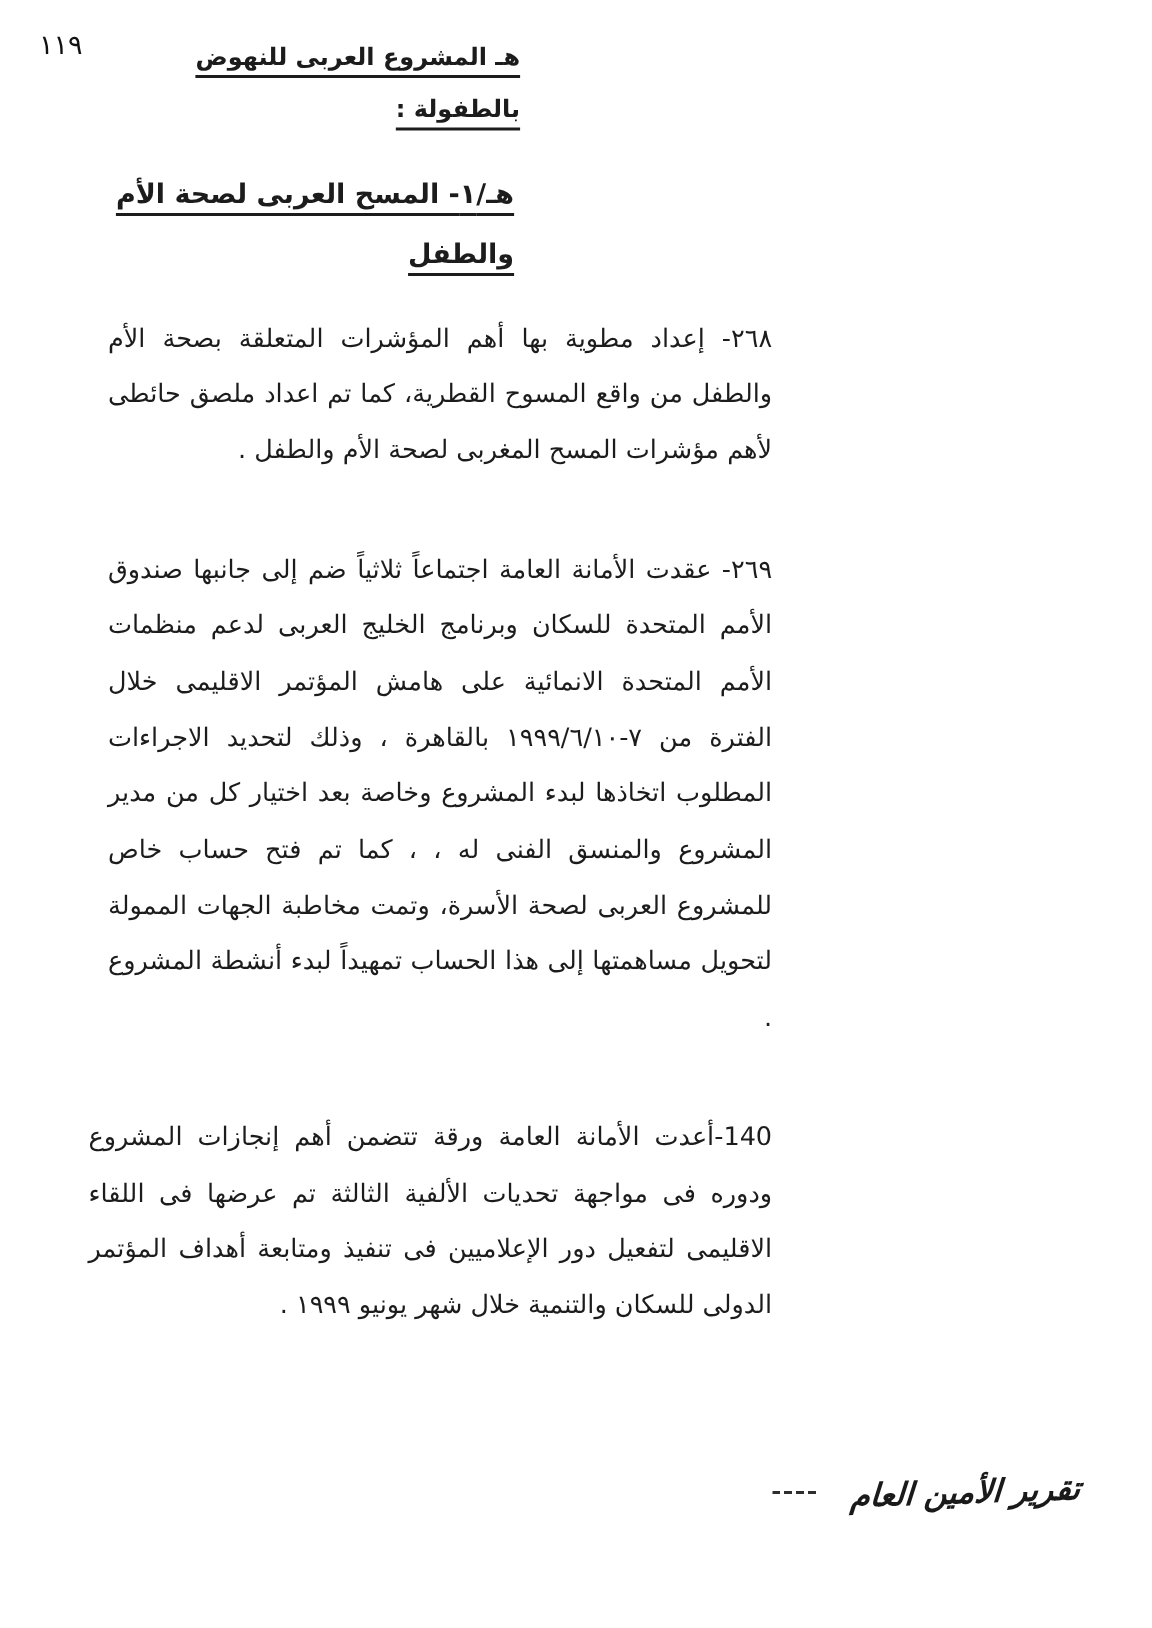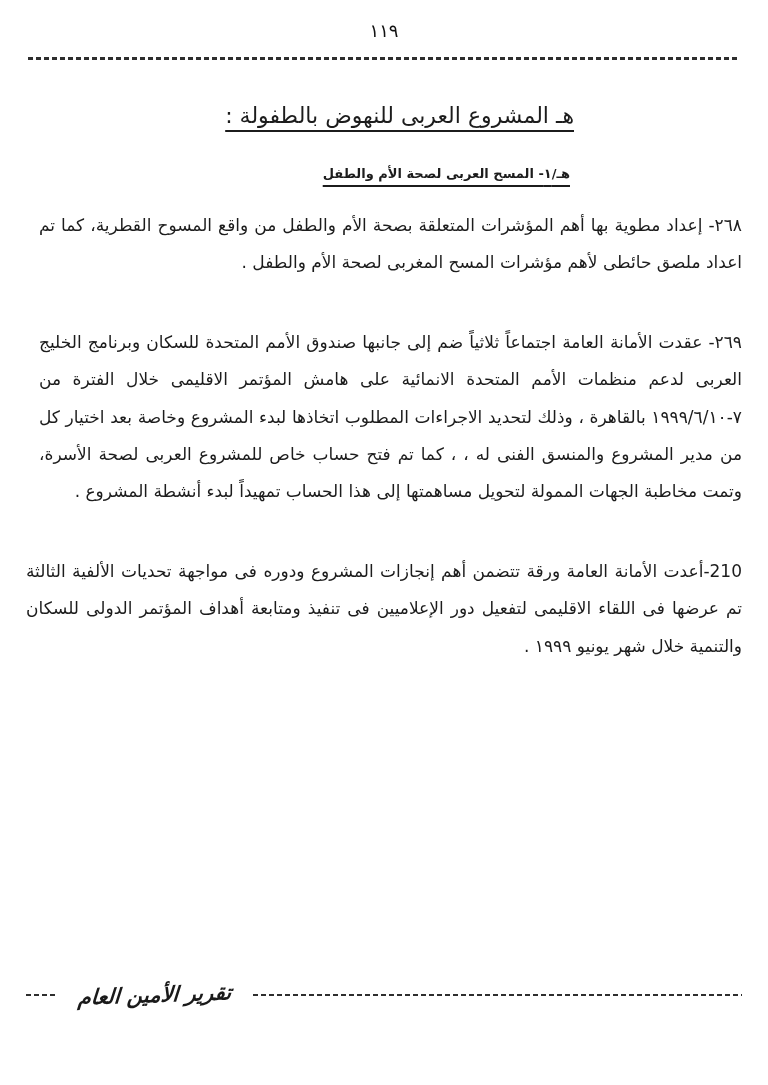--- a/index.html
+++ b/index.html
@@ -11,21 +11,21 @@
     position: relative;
     width: 768px;
     height: 1085px;
     box-sizing: border-box;
     margin: 0 auto;
     padding: 14px 26px 78px 26px;
     background: #ffffff;
     color: #1c1c1c;
     font-family: "DejaVu Sans", sans-serif;
     display: flex;
-    flex-direction: column;
+    flex-direction: row;
     overflow: hidden;
   }
   .page-number {
     text-align: center;
     font-size: 18px;
     letter-spacing: 2px;
     margin: 6px 0 16px 0;
     color: #111;
   }
   .dashed-rule {
@@ -33,30 +33,30 @@
     background: repeating-linear-gradient(90deg, #2e2e2e 0 5px, transparent 5px 8px);
     margin: 0 2px 26px 2px;
   }
   .content {
     direction: rtl;
     text-align: justify;
     font-size: 17px;
     line-height: 2.2;
   }
   .heading {
-    font-size: 22px;
-    font-weight: 400;
+    font-size: 16px;
+    font-weight: 700;
     margin: 6px 168px 20px 0;
     text-decoration: underline;
     text-underline-offset: 7px;
     text-decoration-thickness: 1.5px;
     text-align: right;
   }
   .subheading {
-    font-size: 13px;
+    font-size: 18px;
     font-weight: 600;
     margin: 0 172px 18px 0;
     text-decoration: underline;
     text-underline-offset: 7px;
     text-decoration-thickness: 1.5px;
     text-align: right;
   }
   .subheading.second {
     margin-top: 44px;
     margin-right: 190px;
@@ -110,21 +110,21 @@
     <div class="heading">هـ المشروع العربى للنهوض بالطفولة :</div>
 
     <div class="subheading">هـ/١- المسح العربى لصحة الأم والطفل</div>
 
 
     <p class="para gap-after"><span class="para-num">٢٦٨-</span> <span>إعداد مطوية بها أهم المؤشرات المتعلقة بصحة الأم والطفل من واقع المسوح القطرية، كما تم اعداد ملصق حائطى لأهم مؤشرات المسح المغربى لصحة الأم والطفل .</span></p>
 
 
     <p class="para gap-after"><span class="para-num">٢٦٩-</span> <span>عقدت الأمانة العامة اجتماعاً ثلاثياً ضم إلى جانبها صندوق الأمم المتحدة للسكان وبرنامج الخليج العربى لدعم منظمات الأمم المتحدة الانمائية على هامش المؤتمر الاقليمى خلال الفترة من ٧-١٩٩٩/٦/١٠ بالقاهرة ، وذلك لتحديد الاجراءات المطلوب اتخاذها لبدء المشروع وخاصة بعد اختيار كل من مدير المشروع والمنسق الفنى له ، ، كما تم فتح حساب خاص للمشروع العربى لصحة الأسرة، وتمت مخاطبة الجهات الممولة لتحويل مساهمتها إلى هذا الحساب تمهيداً لبدء أنشطة المشروع .</span></p>
 
-    <p class="para"><span class="para-num">210-</span><span>أعدت الأمانة العامة ورقة تتضمن أهم إنجازات المشروع ودوره فى مواجهة تحديات الألفية الثالثة تم عرضها فى اللقاء الاقليمى لتفعيل دور الإعلاميين فى تنفيذ ومتابعة أهداف المؤتمر الدولى للسكان والتنمية خلال شهر يونيو ١٩٩٩ .</span></p>
+    <p class="para"><span class="para-num">140-</span><span>أعدت الأمانة العامة ورقة تتضمن أهم إنجازات المشروع ودوره فى مواجهة تحديات الألفية الثالثة تم عرضها فى اللقاء الاقليمى لتفعيل دور الإعلاميين فى تنفيذ ومتابعة أهداف المؤتمر الدولى للسكان والتنمية خلال شهر يونيو ١٩٩٩ .</span></p>
 
   </div>
 
   <div class="footer-row">
     <div class="footer-dash-short"></div>
     <div class="signature">تقرير الأمين العام</div>
     <div class="footer-dash-long"></div>
   </div>
 
 </div>

